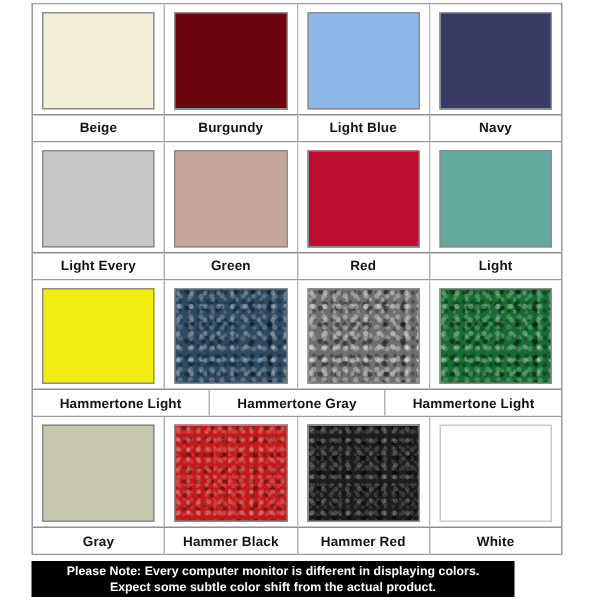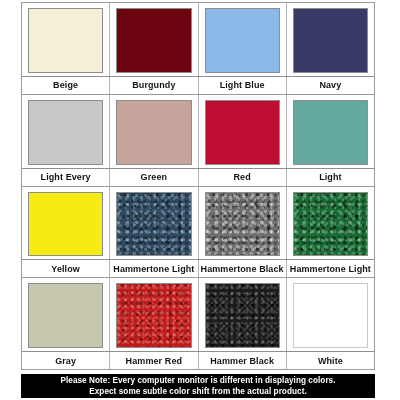--- a/index.html
+++ b/index.html
@@ -92,21 +92,21 @@
     white-space: nowrap;
     overflow: hidden;
   }
   .label-cell:last-child { border-right: none; }
 
   
   .note {
     position: absolute;
     left: 21px;
     top: 374px;
-    width: 354px;
+    width: 322px;
     height: 24px;
     background: #000000;
     color: #ffffff;
     display: flex;
     flex-direction: column;
     align-items: center;
     justify-content: center;
     box-sizing: border-box;
     line-height: 11px;
   }
@@ -238,23 +238,22 @@
           <div class="swatch tex hammertone-blue"></div>
         </div>
         <div class="swatch-cell">
           <div class="swatch tex hammertone-gray"></div>
         </div>
         <div class="swatch-cell">
           <div class="swatch tex hammertone-green"></div>
         </div>
       </div>
       <div class="label-row">
-        <div class="label-cell">Yellow</div>
         <div class="label-cell">Hammertone Light</div>
-        <div class="label-cell">Hammertone Black</div>
+        <div class="label-cell">Hammertone Gray</div>
         <div class="label-cell">Hammertone Light</div>
       </div>
     </div>
 
     <div class="row">
       <div class="swatch-row">
         <div class="swatch-cell">
           <div class="swatch plain" style="background-color:#c6c7ac;"></div>
         </div>
         <div class="swatch-cell">
@@ -262,22 +261,22 @@
         </div>
         <div class="swatch-cell">
           <div class="swatch tex hammer-black"></div>
         </div>
         <div class="swatch-cell">
           <div class="swatch empty"></div>
         </div>
       </div>
       <div class="label-row">
         <div class="label-cell">Gray</div>
+        <div class="label-cell">Hammer Black</div>
         <div class="label-cell">Hammer Red</div>
-        <div class="label-cell">Hammer Black</div>
         <div class="label-cell">White</div>
       </div>
     </div>
 
   </div>
 
   <div class="note" style="background: rgb(0, 0, 0); color: rgb(255, 255, 255);">
     <div class="note-line">Please Note: Every computer monitor is different in displaying colors.</div>
     <div class="note-line">Expect some subtle color shift from the actual product.</div>
   </div>

